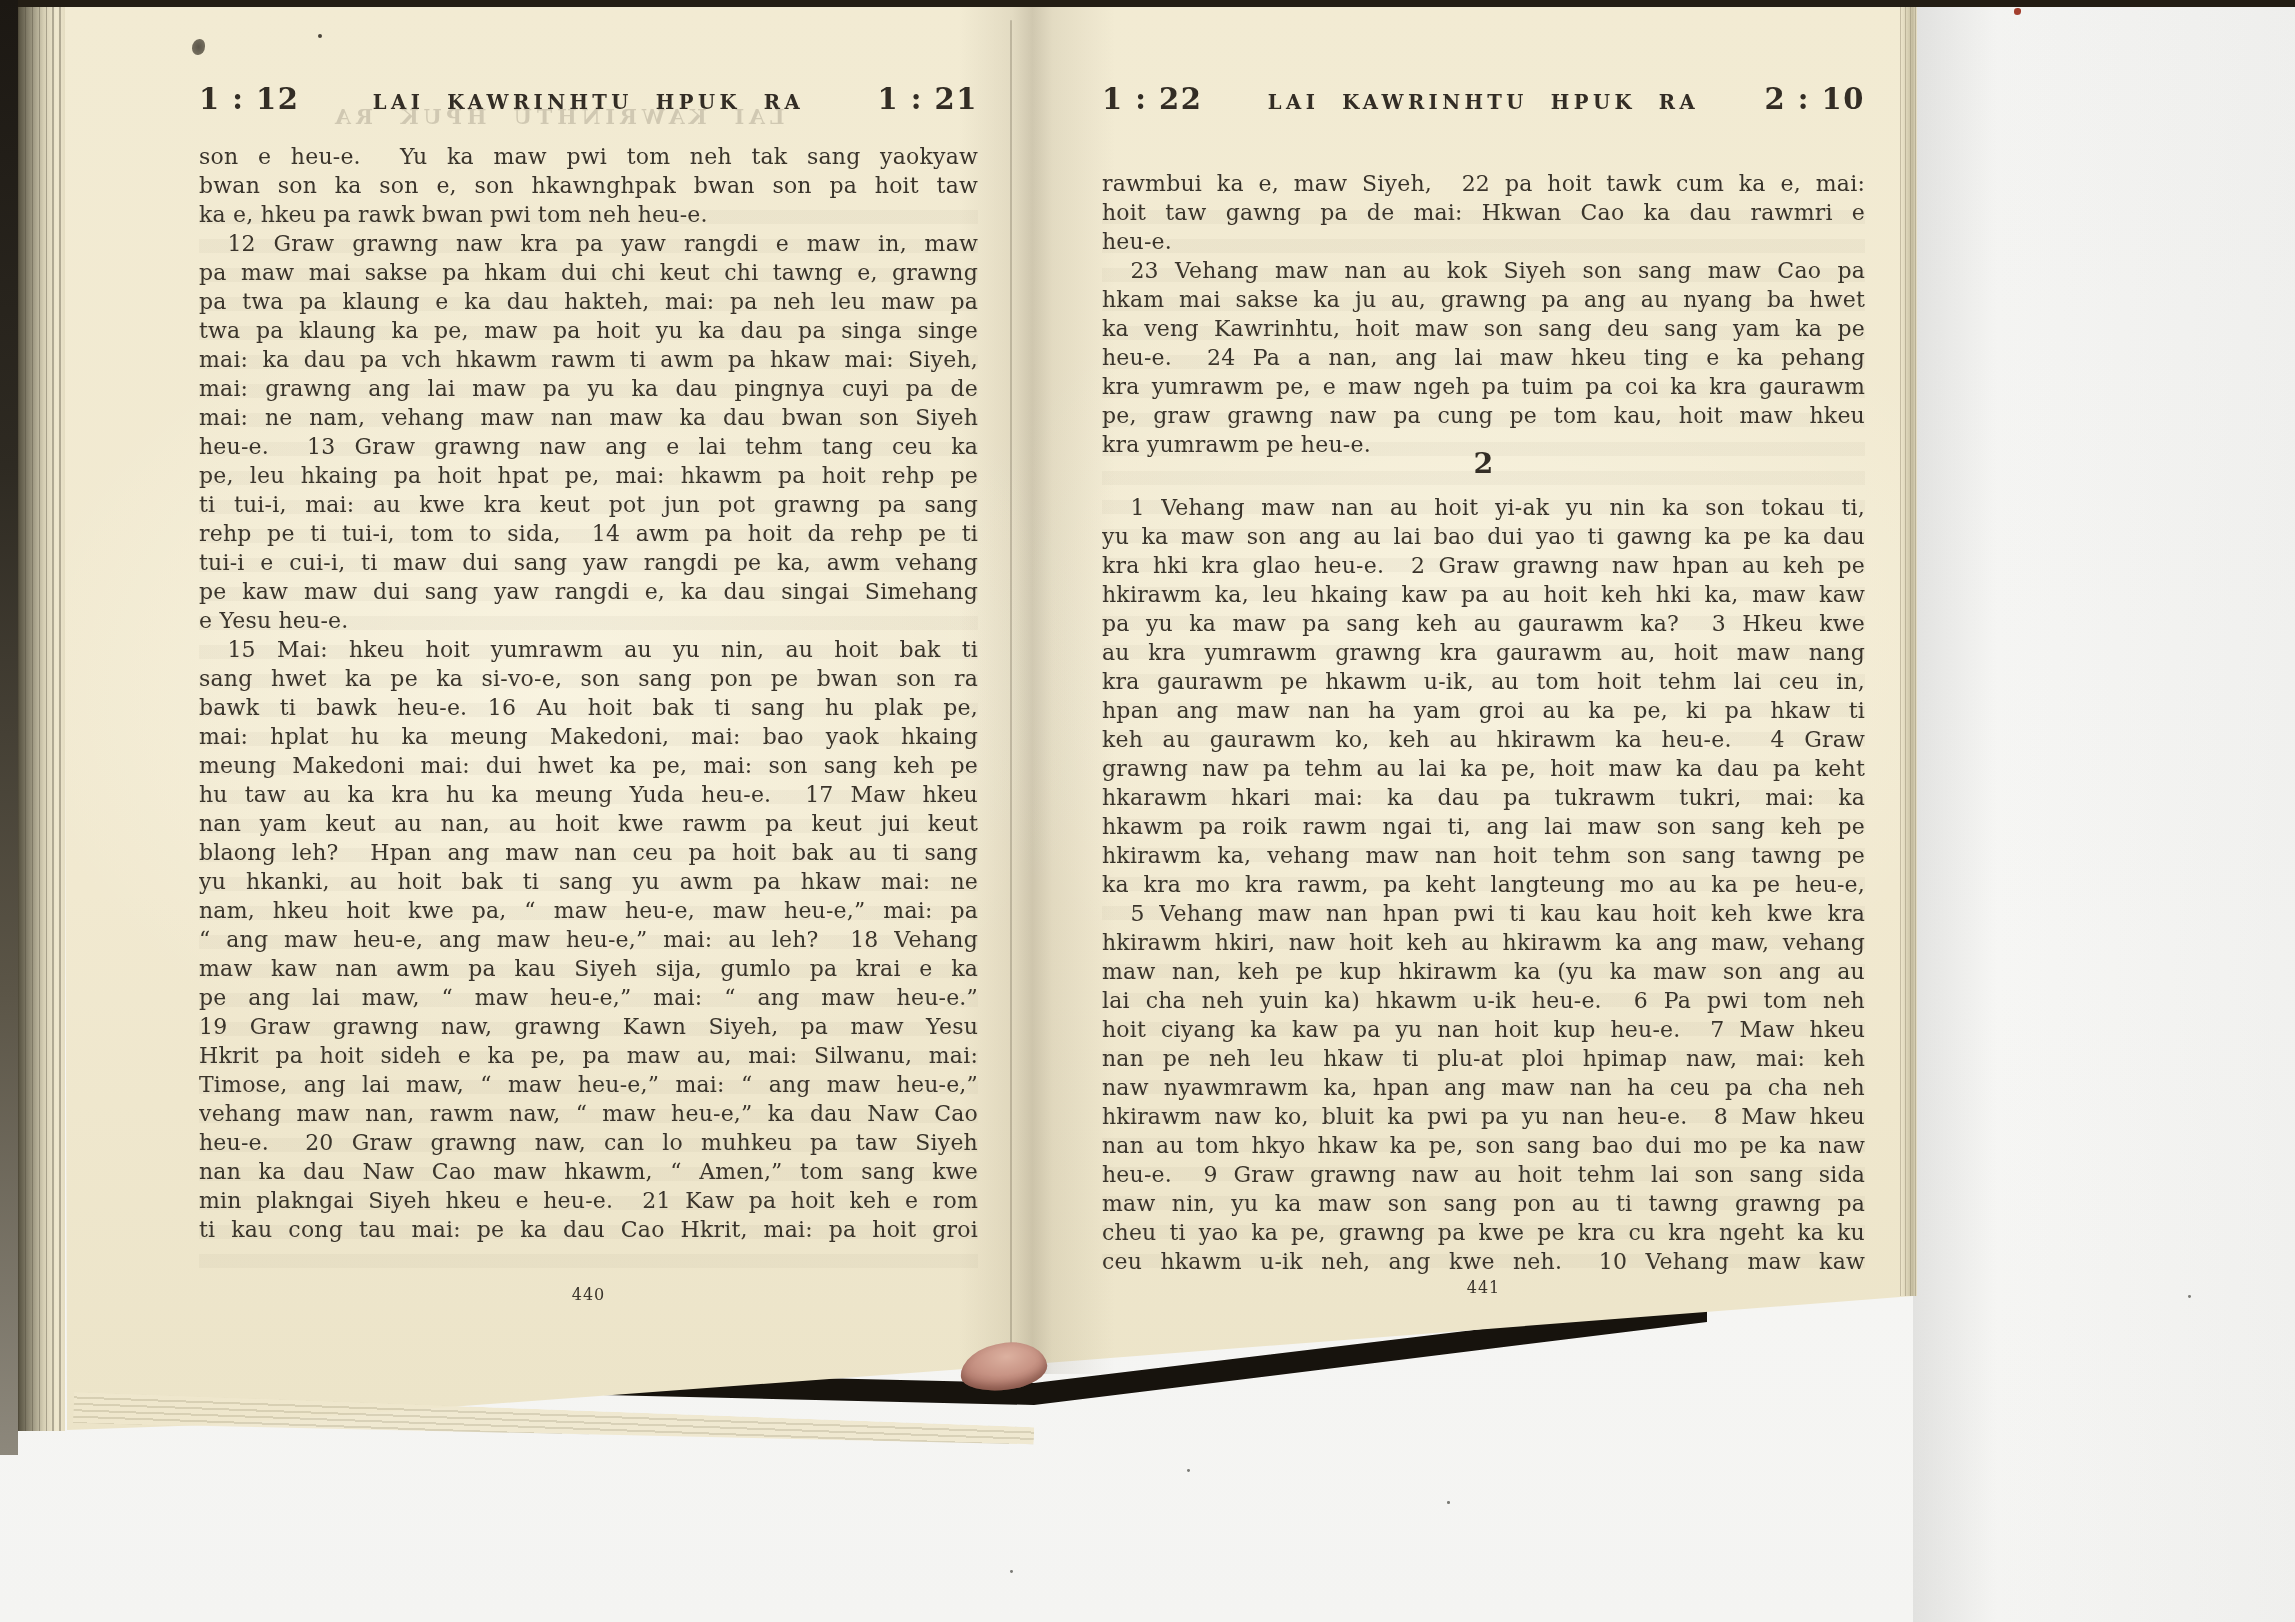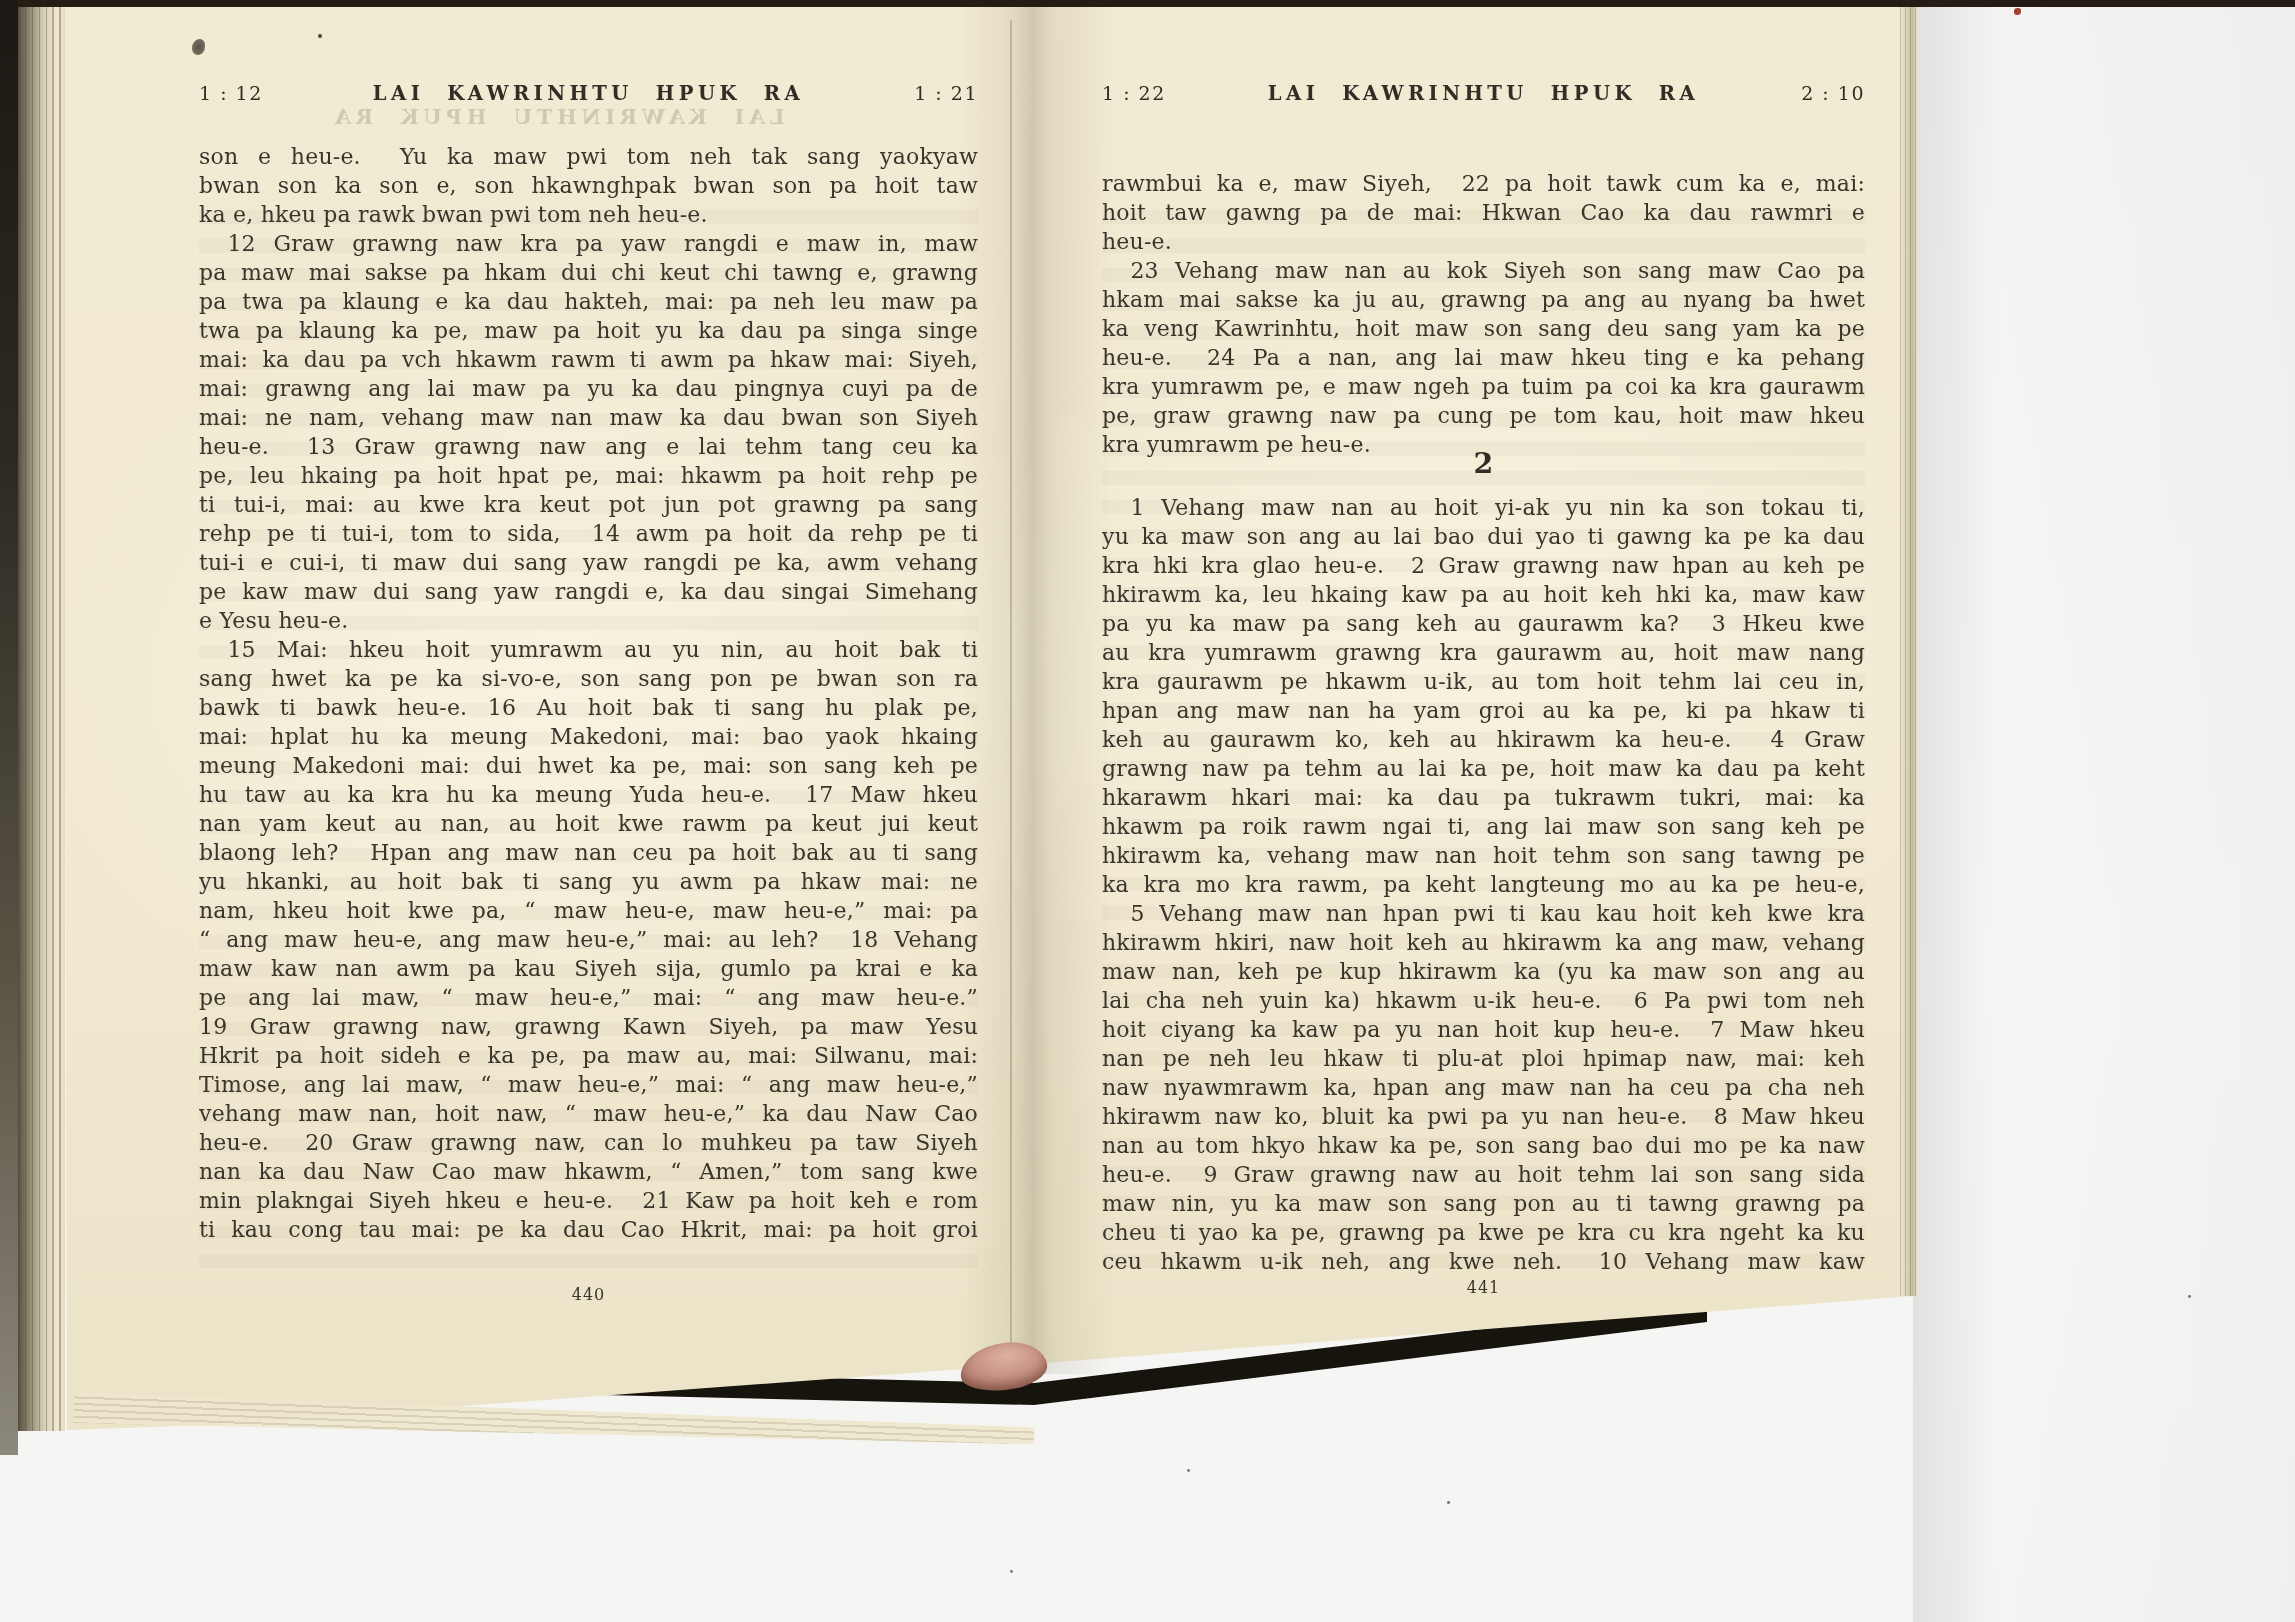--- a/index.html
+++ b/index.html
@@ -40,21 +40,21 @@
       background:linear-gradient(90deg,rgba(0,0,0,0) 0%,rgba(92,78,48,.10) 34%,rgba(70,58,34,.20) 47%,rgba(92,78,48,.10) 60%,rgba(0,0,0,0) 100%);}
   .crease{position:absolute;left:1010px;top:19.6px;width:2px;height:1324px;background:rgba(60,50,30,.22);border-radius:1px;}
   
   .finger{position:absolute;left:960px;top:1343px;width:87px;height:47px;
       background:radial-gradient(59px 34px at 55% 30%,#dcb1a0 0%,#c79384 55%,#aa7265 100%);
       border-radius:55% 45% 48% 52%/62% 58% 42% 38%;transform:rotate(-7deg);
       box-shadow:inset 0 -4.9px 8.8px rgba(90,50,40,.45);z-index:60;}
   
   .page-content{position:absolute;color:#3a342b;}
   .hdr{position:absolute;left:0;top:0;width:100%;display:flex;justify-content:space-between;align-items:baseline;}
-  .hdr .vref{font-size:19px;font-weight:normal;letter-spacing:1.5px;color:#332d25;}
+  .hdr .vref{font-size:29px;font-weight:bold;letter-spacing:1.5px;color:#332d25;}
   .hdr .rtitle{font-size:19.6px;font-weight:bold;letter-spacing:4.4px;word-spacing:11.8px;color:#332d25;}
   .ghost-title{position:absolute;left:0;top:22.6px;width:92%;text-align:center;
       transform:scaleX(-1);font-size:20.6px;font-weight:bold;letter-spacing:4.9px;word-spacing:10.8px;
       color:#8a8270;opacity:.32;filter:blur(0.6px);}
   .body-block{position:absolute;left:0;width:100%;}
   .line{height:29px;line-height:29px;font-size:22px;letter-spacing:0.2px;
       text-align:justify;text-align-last:left;overflow:hidden;white-space:normal;}
   .line.j{text-align-last:justify;}
   .line.i{text-indent:28.4px;}
   .chapter{position:absolute;left:0;width:100%;text-align:center;font-size:28.4px;font-weight:bold;color:#332d25;}
@@ -119,21 +119,21 @@
         <div class="line j">nan yam keut au nan, au hoit kwe rawm pa keut jui keut</div>
         <div class="line j">blaong leh?&nbsp; Hpan ang maw nan ceu pa hoit bak au ti sang</div>
         <div class="line j">yu hkanki, au hoit bak ti sang yu awm pa hkaw mai: ne</div>
         <div class="line j">nam, hkeu hoit kwe pa, “ maw heu-e, maw heu-e,” mai: pa</div>
         <div class="line j">“ ang maw heu-e, ang maw heu-e,” mai: au leh?&nbsp; 18 Vehang</div>
         <div class="line j">maw kaw nan awm pa kau Siyeh sija, gumlo pa krai e ka</div>
         <div class="line j">pe ang lai maw, “ maw heu-e,” mai: “ ang maw heu-e.”</div>
         <div class="line j">19 Graw grawng naw, grawng Kawn Siyeh, pa maw Yesu</div>
         <div class="line j">Hkrit pa hoit sideh e ka pe, pa maw au, mai: Silwanu, mai:</div>
         <div class="line j">Timose, ang lai maw, “ maw heu-e,” mai: “ ang maw heu-e,”</div>
-        <div class="line j">vehang maw nan, hoit naw, “ maw heu-e,” ka dau Naw Cao</div>
+        <div class="line j">vehang maw nan, rawm naw, “ maw heu-e,” ka dau Naw Cao</div>
         <div class="line j">heu-e.&nbsp; 20 Graw grawng naw, can lo muhkeu pa taw Siyeh</div>
         <div class="line j">nan ka dau Naw Cao maw hkawm, “ Amen,” tom sang kwe</div>
         <div class="line j">min plakngai Siyeh hkeu e heu-e.&nbsp; 21 Kaw pa hoit keh e rom</div>
         <div class="line j">ti kau cong tau mai: pe ka dau Cao Hkrit, mai: pa hoit groi</div>
       </div>
     <div class="pnum" style="top:1203px;">440</div>
   </div>
 
   <div class="page-content" style="left:1102px;top:82px;width:763px;height:1275px;">
     <div class="hdr">

